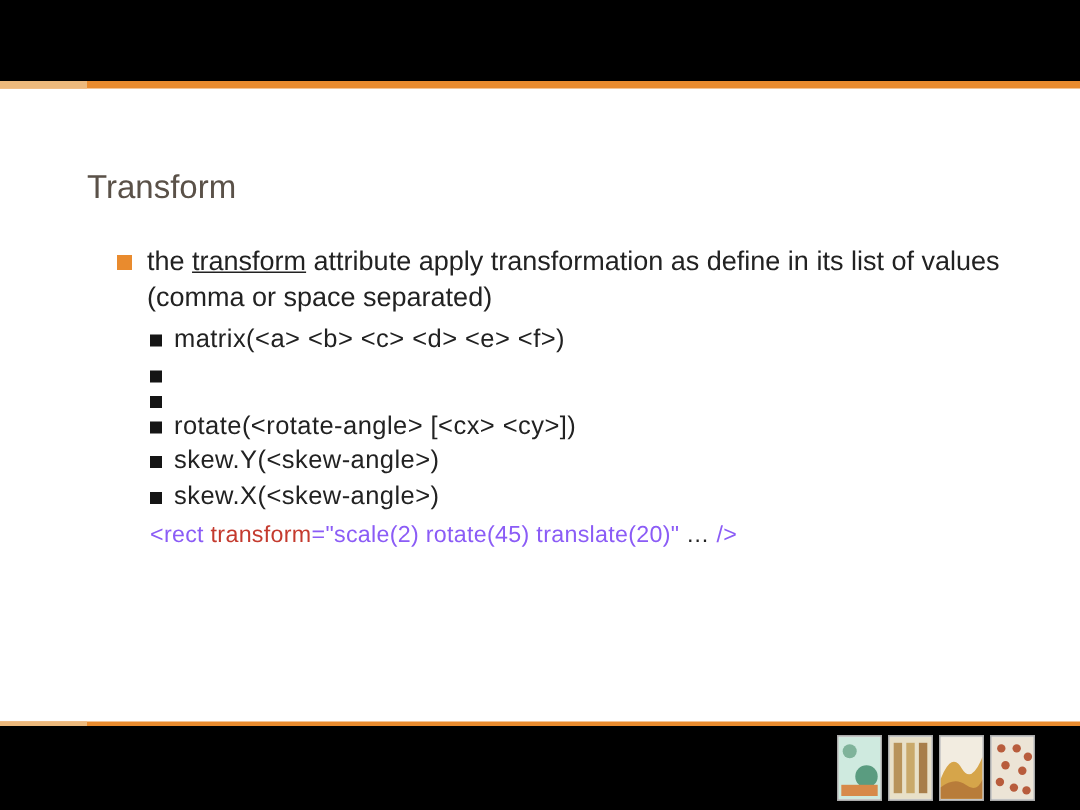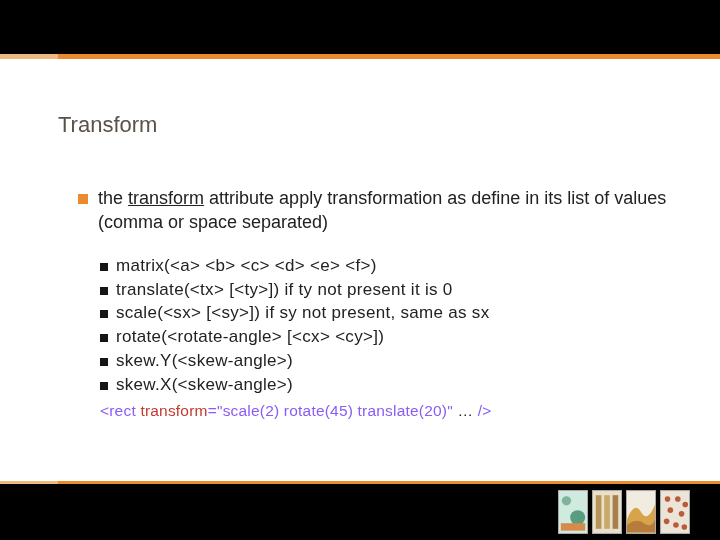--- a/index.html
+++ b/index.html
@@ -3,25 +3,25 @@
 <meta charset="utf-8">
 <style>
   * { margin: 0; padding: 0; box-sizing: border-box; }
   html, body { width: 720px; height: 540px; font-family: Verdana, Geneva, sans-serif; background: #fff; overflow: hidden; }
   .slide { position: relative; width: 720px; height: 540px; border-radius: 31px; }
   .top-band { background: #000; height: 54px; width: 100%; }
   .top-orange-bar { position: absolute; top: 54px; left: 0; width: 720px; height: 5px; background: #e98b2e; }
   .top-orange-light { position: absolute; top: 54px; left: 0; width: 58px; height: 5px; background: #edb97c; }
   .heading { position: absolute; top: 112px; left: 58px; color: #5a5148; font-size: 22px; font-weight: 400; }
   .content { position: absolute; top: 162px; left: 78px; width: 600px; color: #222; font-size: 18px; line-height: 1.35; }
-  .bullet-row { display: flex; align-items: flex-start; margin-top: 24px; }
+  .bullet-row { display: flex; align-items: flex-start; }
   .bullet-sq { display: inline-block; width: 10px; height: 10px; background: #e98b2e; margin-top: 8px; margin-right: 10px; flex-shrink: 0; }
   .bullet-text { flex: 1; }
   .underline { text-decoration: underline; }
-  .sublist { margin-left: 22px; margin-top: 20px; }
+  .sublist { margin-left: 22px; margin-top: 4px; }
   .sub-row { display: flex; align-items: flex-start; margin-bottom: 1px; }
   .sub-sq { display: inline-block; width: 8px; height: 8px; background: #151515; margin-top: 8px; margin-right: 8px; flex-shrink: 0; }
   .sub-text { font-size: 17px; color: #222; letter-spacing: 0.3px; }
   .code-line { margin-left: 22px; margin-top: 4px; font-size: 15.5px; color: #222; letter-spacing: 0.2px; }
   .code-blue { color: #8b5cf6; }
   .code-red { color: #c43a2e; }
   .bottom-band { position: absolute; bottom: 0; left: 0; width: 720px; height: 56px; background: #000; }
   .bottom-orange-bar { position: absolute; bottom: 56px; left: 0; width: 720px; height: 3px; background: #e98b2e; }
   .bottom-orange-light { position: absolute; bottom: 56px; left: 0; width: 58px; height: 3px; background: #edb97c; }
   .thumbs { position: absolute; bottom: 6px; right: 30px; display: flex; gap: 4px; }
@@ -46,25 +46,23 @@
       </span>
     </div>
 
     <div class="sublist">
       <div class="sub-row">
         <span class="sub-sq"></span>
         <span class="sub-text">matrix(&lt;a&gt; &lt;b&gt; &lt;c&gt; &lt;d&gt; &lt;e&gt; &lt;f&gt;)</span>
       </div>
       <div class="sub-row">
         <span class="sub-sq"></span>
-        <span class="sub-text">translate(&lt;tx&gt; [&lt;ty&gt;]) if ty not present it is 0</span>
       </div>
       <div class="sub-row">
         <span class="sub-sq"></span>
-        <span class="sub-text">scale(&lt;sx&gt; [&lt;sy&gt;]) if sy not present, same as sx</span>
       </div>
       <div class="sub-row">
         <span class="sub-sq"></span>
         <span class="sub-text">rotate(&lt;rotate-angle&gt; [&lt;cx&gt; &lt;cy&gt;])</span>
       </div>
       <div class="sub-row">
         <span class="sub-sq"></span>
         <span class="sub-text">skew.Y(&lt;skew-angle&gt;)</span>
       </div>
       <div class="sub-row">

